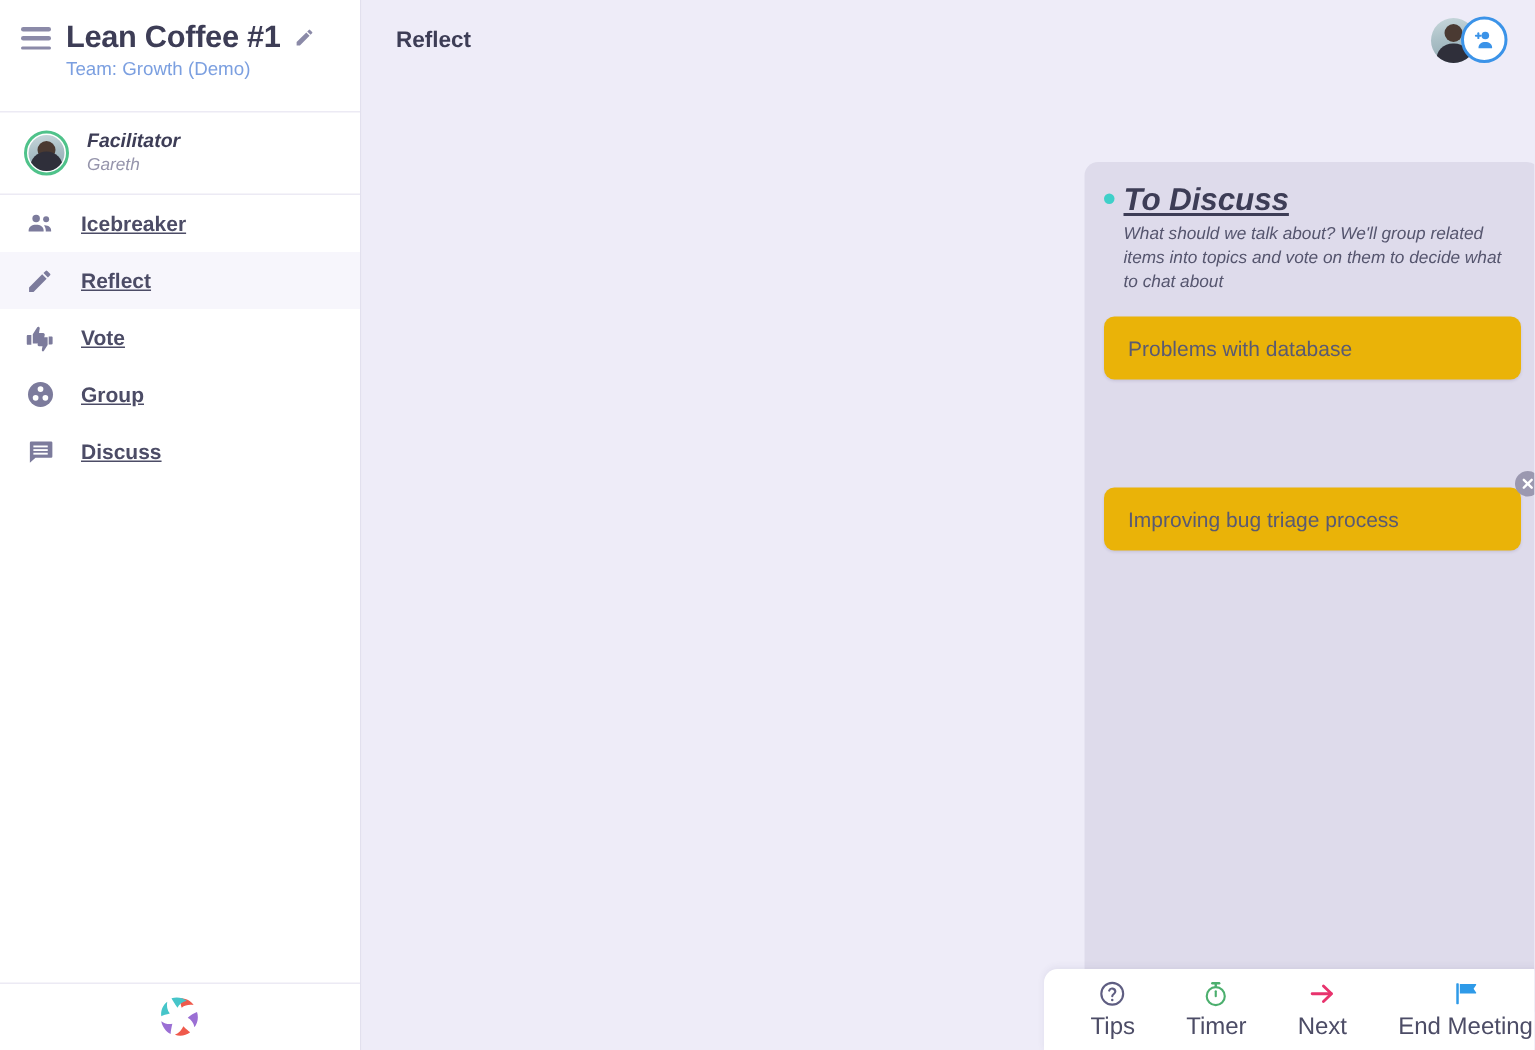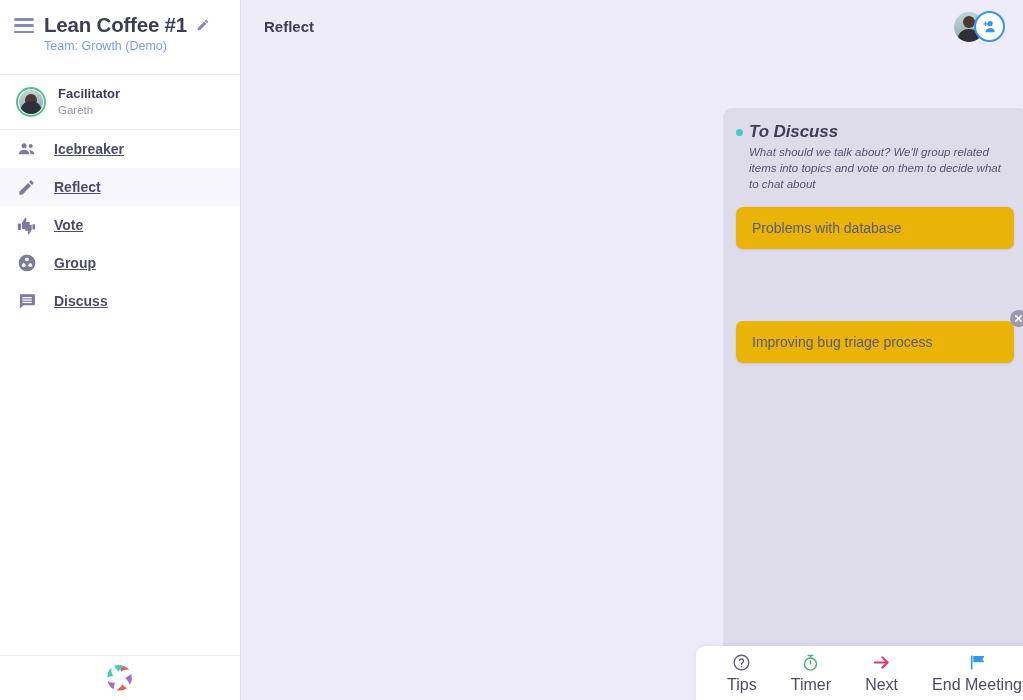--- a/index.html
+++ b/index.html
@@ -90,20 +90,21 @@
   }
 
   
   .facilitator {
     display: flex;
     align-items: center;
     gap: 12px;
     padding: 12px 16px;
     height: 55px;
     border-bottom: 1px solid #eceaf4;
+    font-style: italic;
   }
 
   .avatar-ring {
     width: 30px;
     height: 30px;
     border-radius: 50%;
     border: 2px solid #4fc28a;
     padding: 1px;
     flex: none;
     background: #fff;
@@ -289,25 +290,26 @@
     position: absolute;
     left: 0;
     top: 7px;
     width: 7px;
     height: 7px;
     border-radius: 50%;
     background: #3fd0c9;
   }
 
   .col-title {
-    font-size: 17px;
+    font-size: 21px;
     font-weight: bold;
     font-style: italic;
     color: #3d3d56;
     letter-spacing: -0.1px;
+    text-decoration: underline;
   }
 
   .col-desc {
     font-size: 11.5px;
     font-style: italic;
     color: #55556e;
     line-height: 1.38;
     margin-top: 3px;
     padding-right: 4px;
   }

